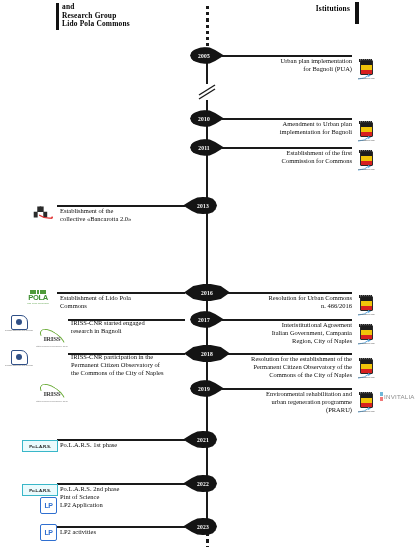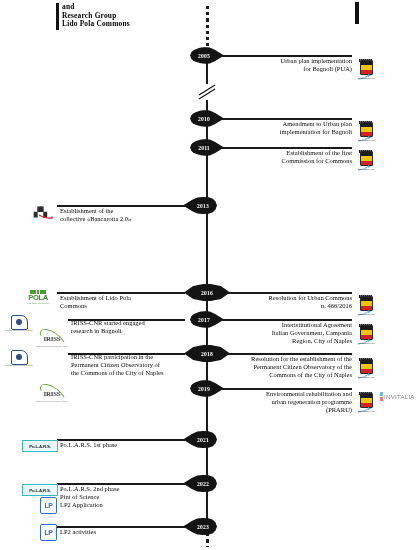--- a/index.html
+++ b/index.html
@@ -189,20 +189,21 @@
 <body>
 
 <div class="stage">
 
   <div class="hdr-bar-left"></div>
   <div class="hdr-left">
     <div>and</div>
     <div>Research Group</div>
     <div>Lido Pola Commons</div>
   </div>
+  <div class="hdr-right">Istitutions</div>
   <div class="hdr-bar-right"></div>
 
   <div class="axis-dashed" style="top:6px;height:40px;"></div>
   <div class="axis-line" style="top:52px;height:32px;"></div>
   <div class="axis-break" style="top:81px;">
     <svg width="22" height="22" viewBox="0 0 22 22">
       <line x1="3" y1="14" x2="19" y2="4" stroke="#1a1a1a" stroke-width="1.4"></line>
       <line x1="3" y1="18" x2="19" y2="8" stroke="#1a1a1a" stroke-width="1.4"></line>
     </svg>
   </div>

